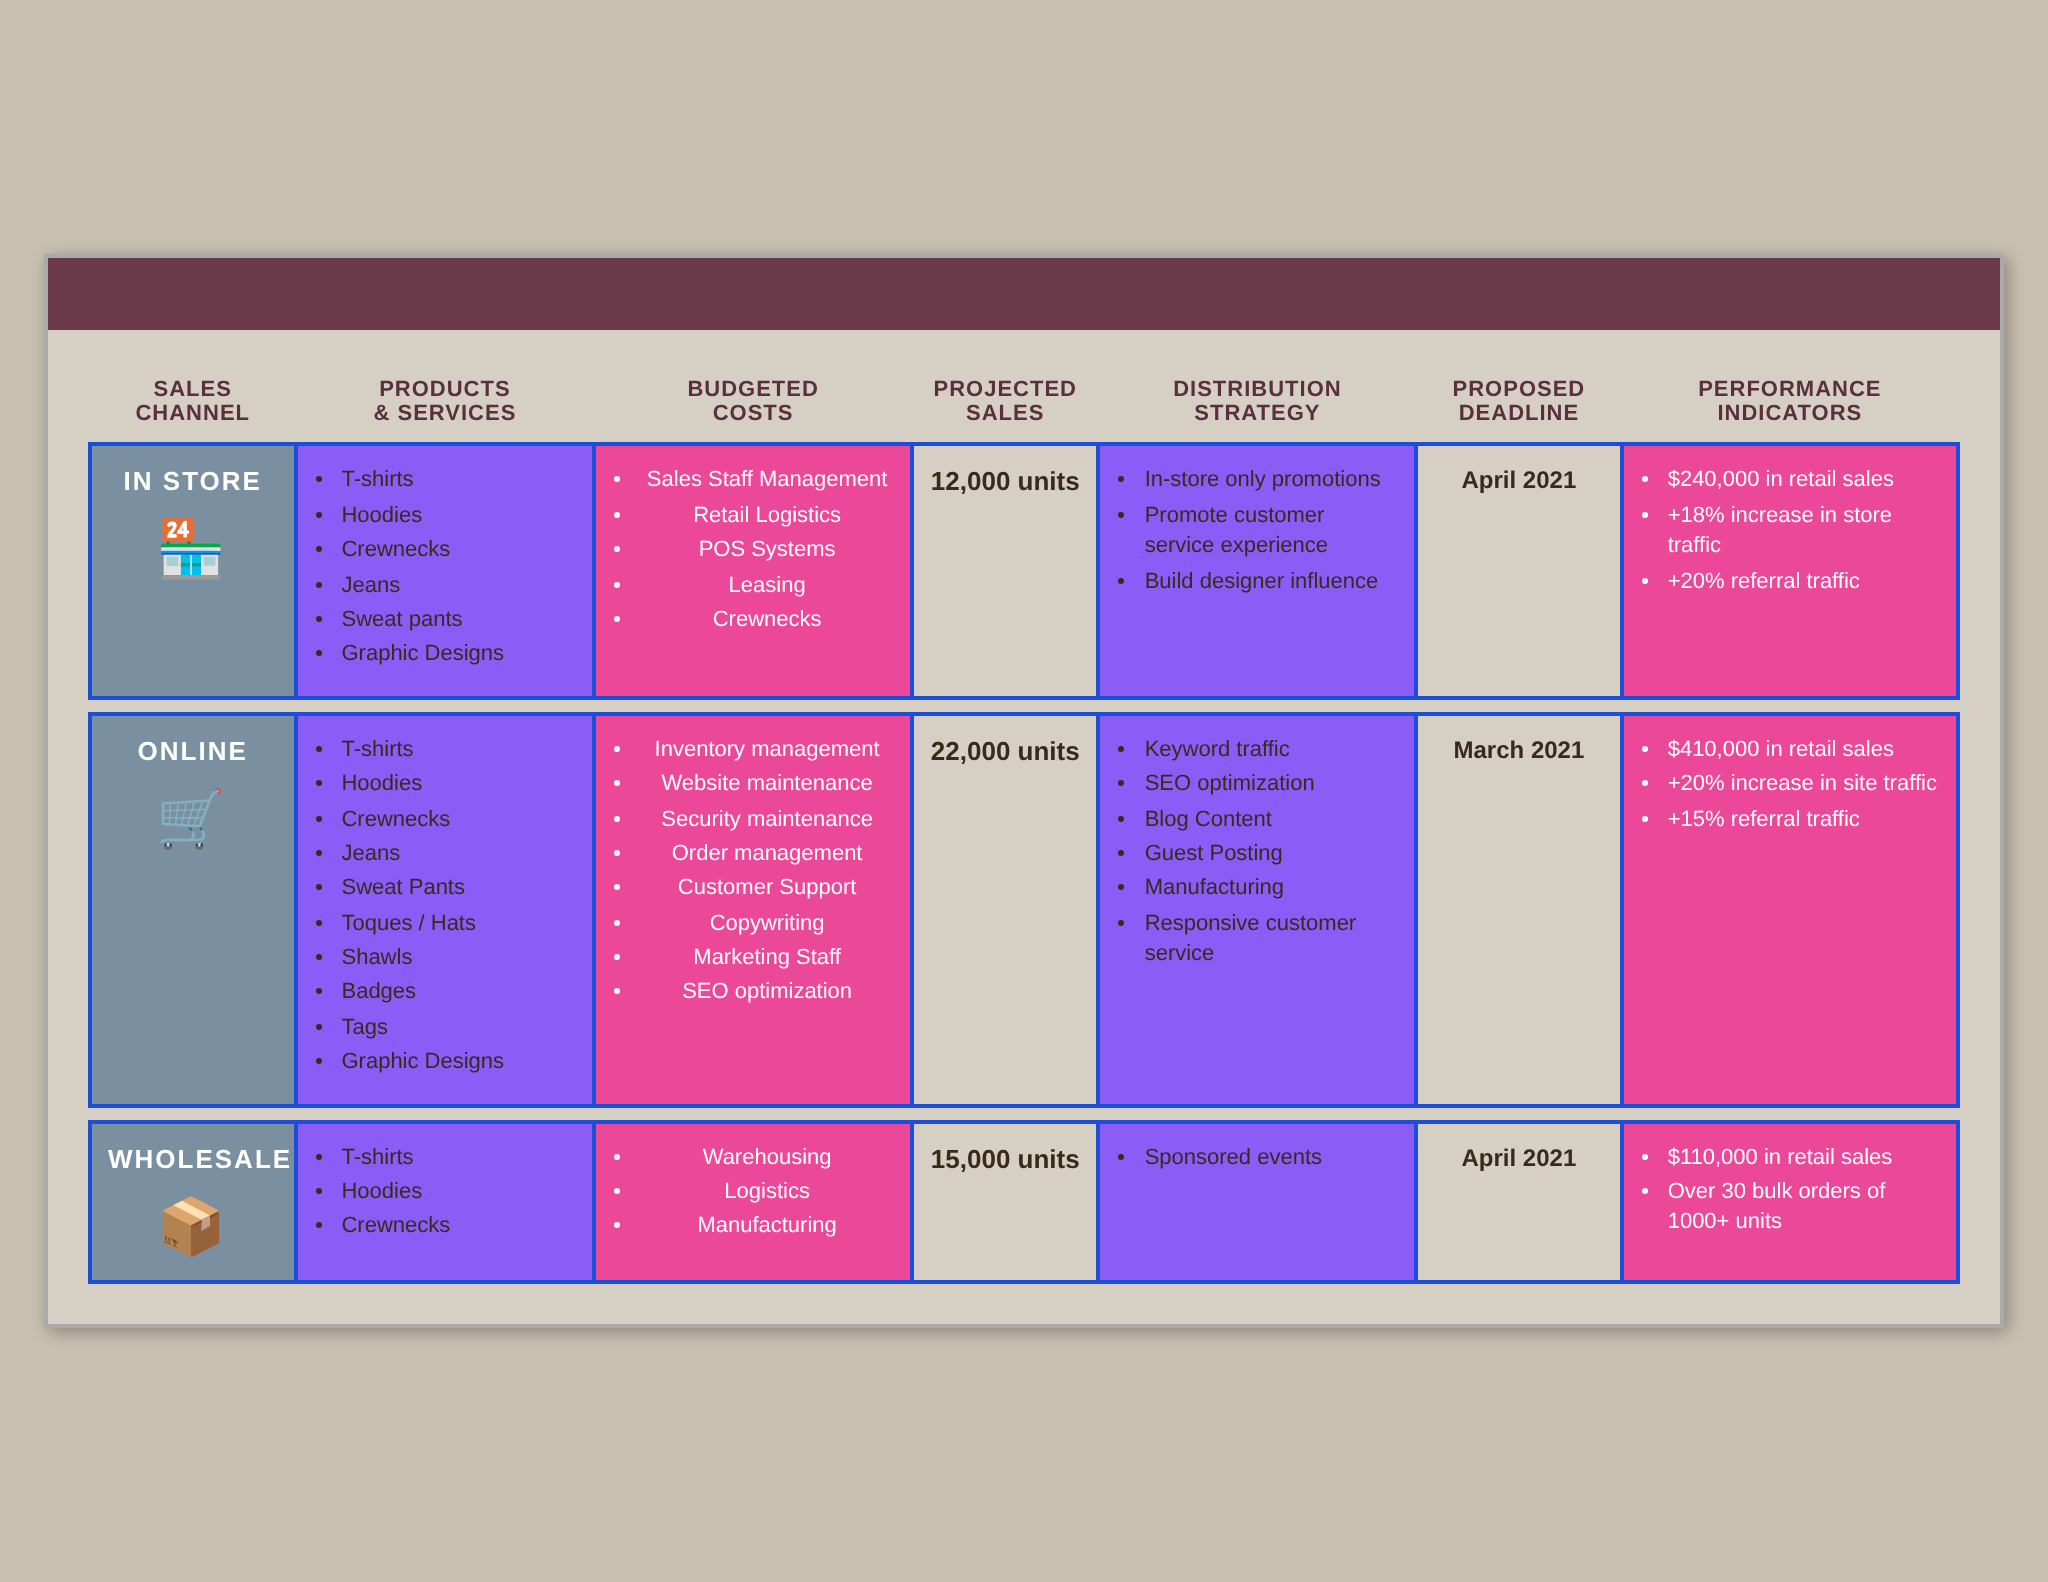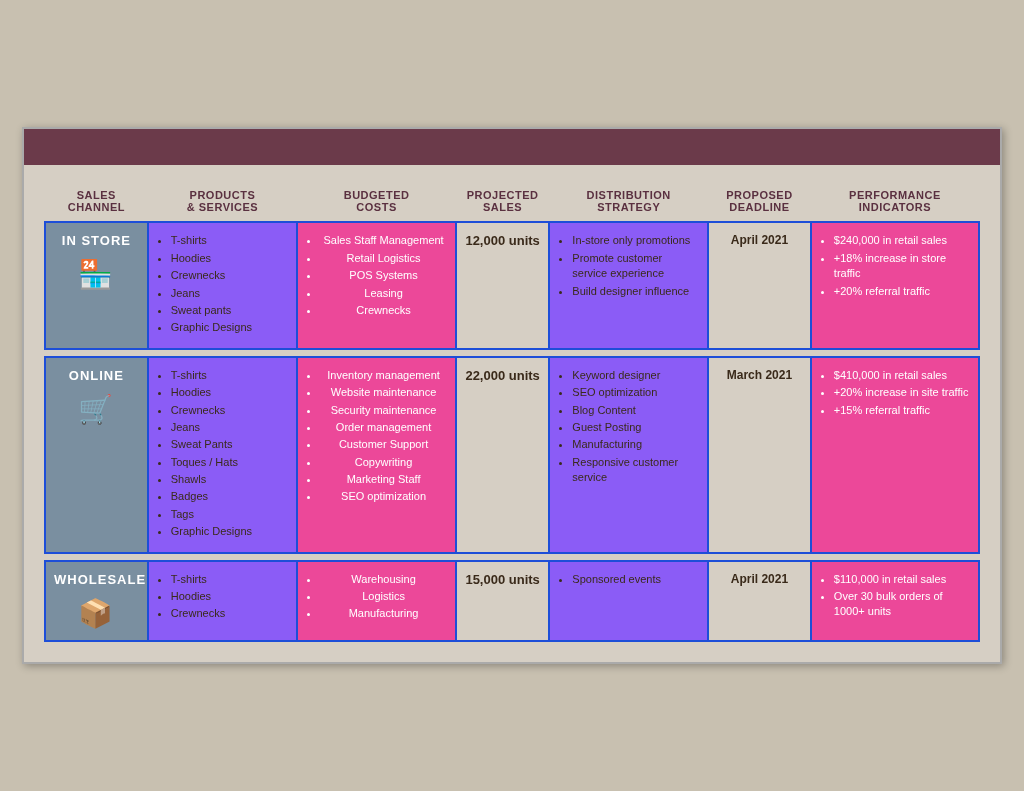--- a/index.html
+++ b/index.html
@@ -199,21 +199,21 @@
                 <li>Order management</li>
                 <li>Customer Support</li>
                 <li>Copywriting</li>
                 <li>Marketing Staff</li>
                 <li>SEO optimization</li>
               </ul>
             </td>
             <td class="cell-projected">22,000 units</td>
             <td class="cell-yellow">
               <ul>
-                <li>Keyword designer</li>
+                <li>Keyword traffic</li>
                 <li>SEO optimization</li>
                 <li>Blog Content</li>
                 <li>Guest Posting</li>
                 <li>Manufacturing</li>
                 <li>Responsive customer service</li>
               </ul>
             </td>
             <td class="cell-deadline">March 2021</td>
             <td class="cell-red">
               <ul>

